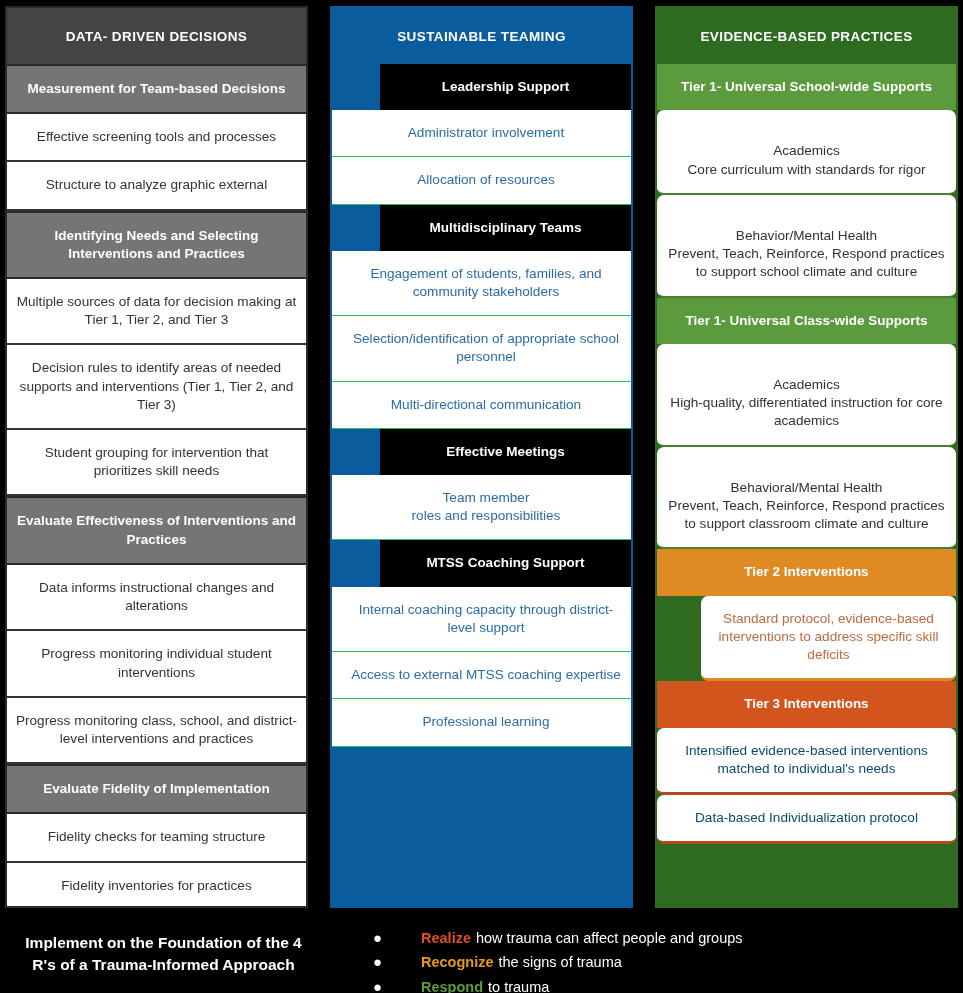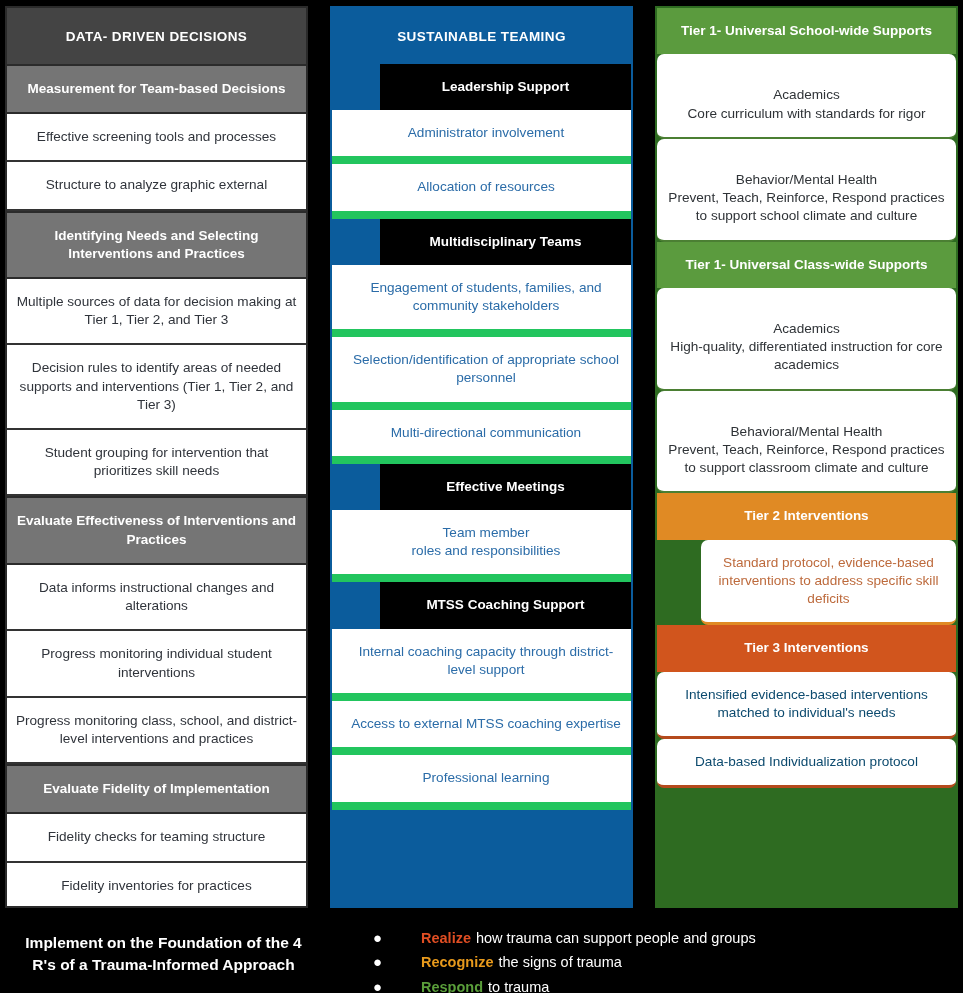--- a/index.html
+++ b/index.html
@@ -85,21 +85,21 @@
   
   .c1 { background: #3f3f3f; border: 2px solid #2b2b2b; }
   .c1 .col-title { background: #444444; }
   .c1 .section-head { background: #757575; border-top: 2px solid #2b2b2b; border-bottom: 2px solid #2b2b2b;}
   .c1 .item { color: #30343b; border-bottom: 2px solid #333333; }
 
   
   .c2 { background: #0b5c9c; border: 2px solid #0b5c9c; }
   .c2 .col-title { background: #0b5c9c; }
   .c2 .section-head { background: #000000; margin-left: 48px; }
-  .c2 .item { color: #2b6ca8; border-bottom: 8px solid #22c55e; padding-left: 16px; }
+  .c2 .item { color: #2b6ca8; border-bottom: 1px solid #22c55e; padding-left: 16px; }
 
   
   .c3 { background: #2e6b21; border: 2px solid #2e6b21; }
   .c3 .col-title { background: #2e6b21; }
   .c3 .section-head.green { background: #5b9b3e; }
   .c3 .section-head.orange { background: #e08a24; }
   .c3 .section-head.darkorange { background: #d1551d; }
   .c3 .item { color: #2f3337; border-bottom: 2px solid #4b7f33; border-radius: 7px; }
   .c3 .item.t2 { color: #bd6a3c; border-bottom: 3px solid #e08a24; margin-left: 44px; }
   .c3 .item.t3 { color: #0c4a6e; border-bottom: 3px solid #b54a1c; }
@@ -194,20 +194,21 @@
       <div class="section-head">Effective Meetings</div>
       <div class="item">Team member<br>roles and responsibilities</div>
 
       <div class="section-head">MTSS Coaching Support</div>
       <div class="item">Internal coaching capacity through district-level support</div>
       <div class="item">Access to external MTSS coaching expertise</div>
       <div class="item">Professional learning</div>
     </div>
 
     <div class="column c3">
+      <div class="col-title">EVIDENCE-BASED PRACTICES</div>
 
       <div class="section-head green">Tier 1- Universal School-wide Supports</div>
       <div class="item"><br>        Academics<br>        Core curriculum with standards for rigor<br>      </div>
       <div class="item"><br>        Behavior/Mental Health<br>        Prevent, Teach, Reinforce, Respond practices to support school climate and culture<br>      </div>
 
       <div class="section-head green">Tier 1- Universal Class-wide Supports</div>
       <div class="item"><br>        Academics<br>        High-quality, differentiated instruction for core academics<br>      </div>
       <div class="item"><br>        Behavioral/Mental Health<br>        Prevent, Teach, Reinforce, Respond practices to support classroom climate and culture<br>      </div>
 
       <div class="section-head orange">Tier 2 Interventions</div>
@@ -219,21 +220,21 @@
     </div>
 
   </div>
 
   <div class="footer">
     <div class="footer-left">Implement on the Foundation of the 4 R's of a Trauma-Informed Approach</div>
     <div class="footer-right">
       <ul class="r-list">
         <li class="r-item">
           <span class="r-bullet">●</span>
-          <span><span class="r-key" id="k0" style="color: rgb(224, 78, 35);">Realize</span><span class="r-rest">how trauma can support people and groups</span></span>
+          <span><span class="r-key" id="k0" style="color: rgb(224, 78, 35);">Realize</span><span class="r-rest">how trauma can affect people and groups</span></span>
         </li>
         <li class="r-item">
           <span class="r-bullet">●</span>
           <span><span class="r-key" id="k1" style="color: rgb(232, 154, 28);">Recognize</span><span class="r-rest">the signs of trauma</span></span>
         </li>
         <li class="r-item">
           <span class="r-bullet">●</span>
           <span><span class="r-key" id="k2" style="color: rgb(90, 158, 58);">Respond</span><span class="r-rest">to trauma</span></span>
         </li>
 

